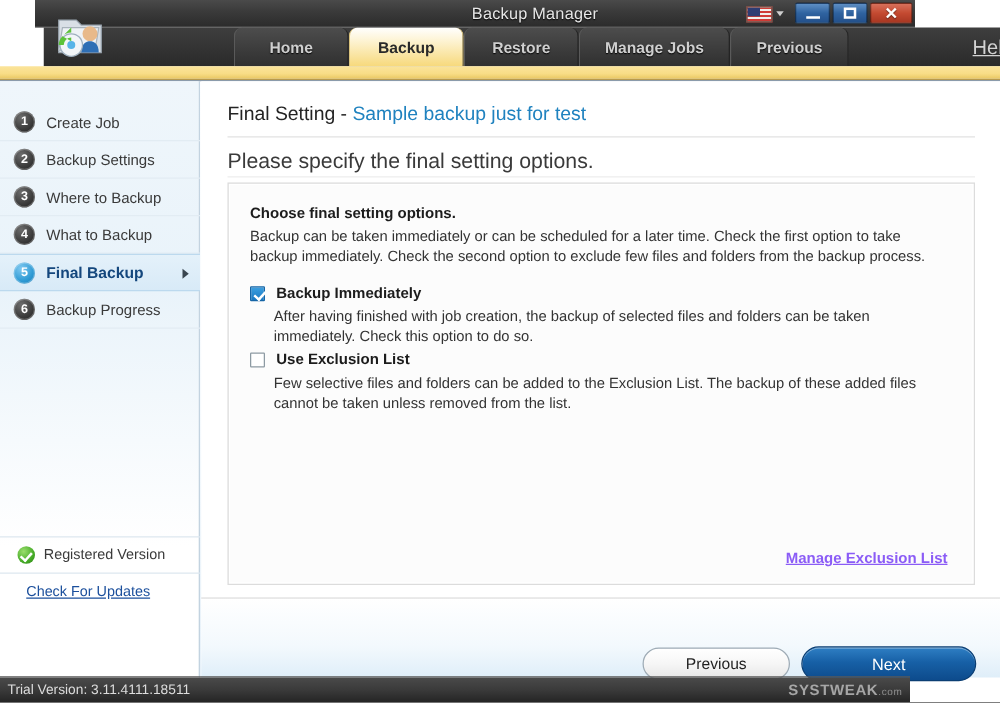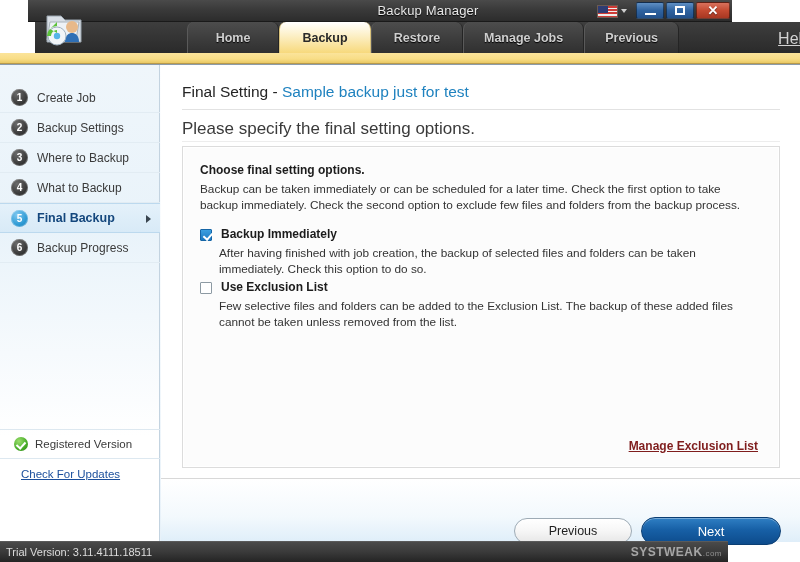--- a/index.html
+++ b/index.html
@@ -220,21 +220,21 @@
     content: ""; position: absolute; left: 3.5px; top: 1px;
     width: 3.5px; height: 7px; border: solid #fff;
     border-width: 0 2px 2px 0; transform: rotate(42deg);
   }
   .opt-label { font-size: 12px; font-weight: bold; color: #1c1c1c; }
   .opt-desc {
     margin: 4px 0 0 19px; font-size: 11.8px; color: #333; line-height: 16px;
   }
   .exlink {
     position: absolute; right: 21px; bottom: 14px;
-    font-size: 12px; color: #7f1d1d; text-decoration: underline; font-weight: bold;
+    font-size: 12px; color: #8b5cf6; text-decoration: underline; font-weight: bold;
   }
   .foot-rule {
     position: absolute; left: 0; top: 413px; right: 0; height: 1px; background: #d8d8d8;
   }
   .footer {
     position: absolute; left: 0; top: 414px; right: 0; bottom: 0;
     background: linear-gradient(to bottom, #ffffff 0%, #f3f9fd 60%, #dfeef9 100%);
   }
   .btn-prev {
     position: absolute; right: 168px; top: 39px;

